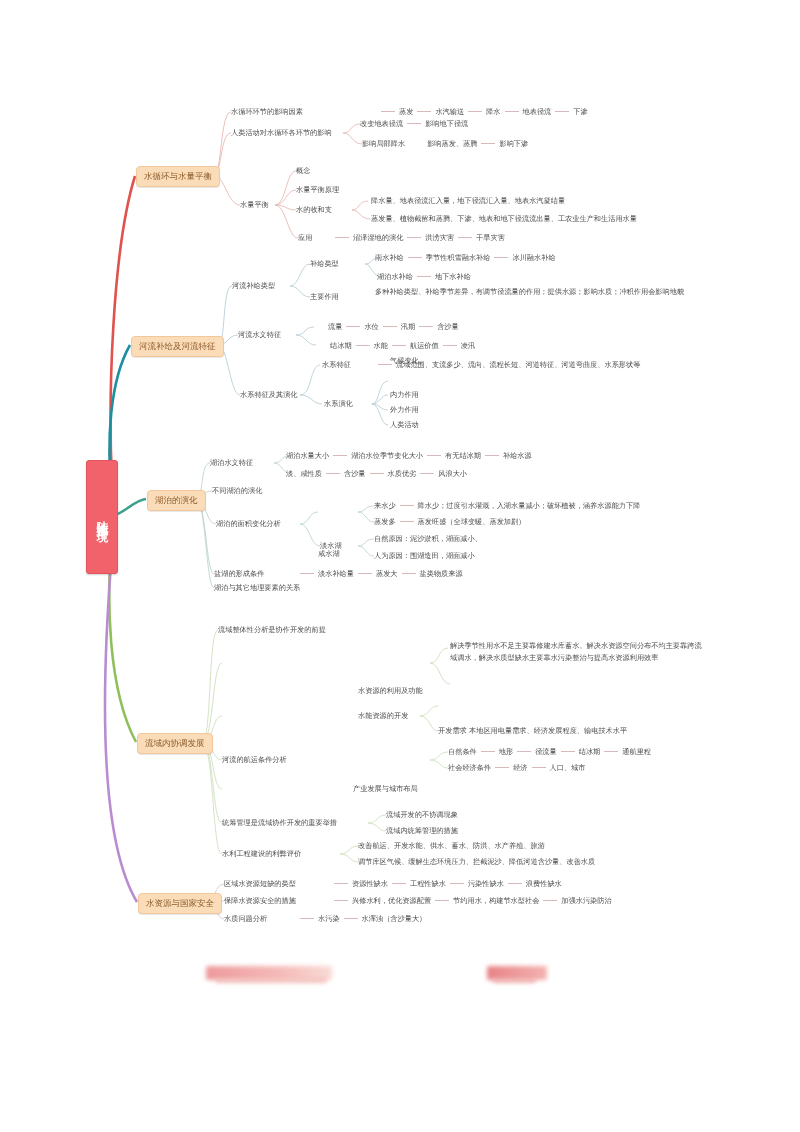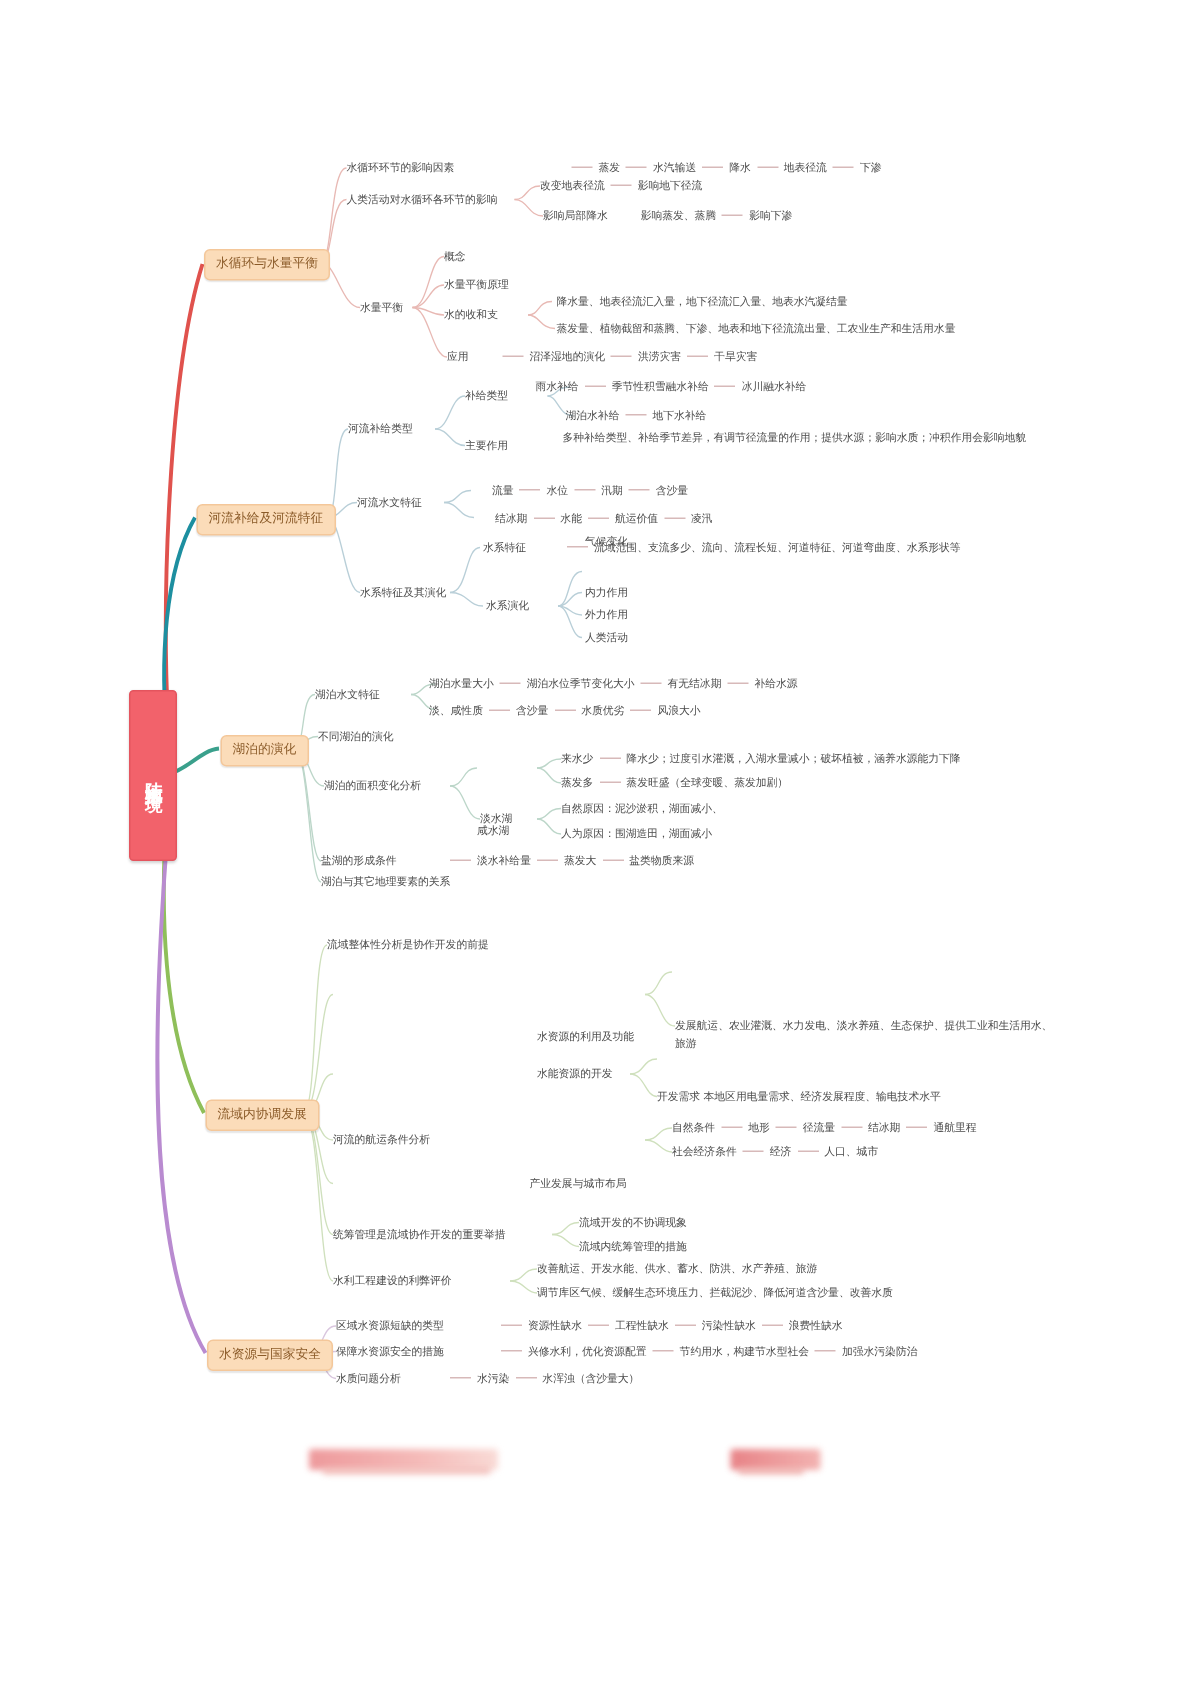--- a/index.html
+++ b/index.html
@@ -166,21 +166,21 @@
       <span class="dash"></span>
       <span class="seg">沼泽湿地的演化</span>
       <span class="dash"></span>
       <span class="seg">洪涝灾害</span>
       <span class="dash"></span>
       <span class="seg">干旱灾害</span>
     </div>
 
     <div class="t" style="left:232px;top:281px;">河流补给类型</div>
     <div class="t" style="left:310px;top:259px;">补给类型</div>
-    <div class="chain" style="left:357px;top:253px;">
+    <div class="chain" style="left:375px;top:253px;">
       <span class="seg">雨水补给</span>
       <span class="dash b"></span>
       <span class="seg">季节性积雪融水补给</span>
       <span class="dash b"></span>
       <span class="seg">冰川融水补给</span>
     </div>
     <div class="chain" style="left:377px;top:272px;">
       <span class="seg">湖泊水补给</span>
       <span class="dash b"></span>
       <span class="seg">地下水补给</span>
@@ -261,21 +261,21 @@
       <span class="seg">淡水补给量</span>
       <span class="dash g"></span>
       <span class="seg">蒸发大</span>
       <span class="dash g"></span>
       <span class="seg">盐类物质来源</span>
     </div>
     <div class="t" style="left:214px;top:583px;">湖泊与其它地理要素的关系</div>
 
     <div class="t" style="left:218px;top:625px;">流域整体性分析是协作开发的前提</div>
     <div class="t" style="left:358px;top:658px;margin-top:28px;">水资源的利用及功能</div>
-    <div class="t wrap" style="left:450px;top:678px;width:258px;line-height:11.5px;">发展航运、农业灌溉、水力发电、淡水养殖、生态保护、提供工业和生活用水、旅游</div>
+    <div class="t wrap" style="left:450px;top:640px;width:258px;line-height:11.5px;">解决季节性用水不足主要靠修建水库蓄水。解决水资源空间分布不均主要靠跨流域调水，解决水质型缺水主要靠水污染整治与提高水资源利用效率</div>
     <div class="t" style="left:358px;top:711px;">水能资源的开发</div>
     <div class="t" style="left:438px;top:726px;">开发需求 本地区用电量需求、经济发展程度、输电技术水平</div>
     <div class="t" style="left:222px;top:755px;">河流的航运条件分析</div>
     <div class="chain" style="left:448px;top:747px;">
       <span class="seg">自然条件</span>
       <span class="dash g"></span>
       <span class="seg">地形</span>
       <span class="dash g"></span>
       <span class="seg">径流量</span>
       <span class="dash g"></span>

